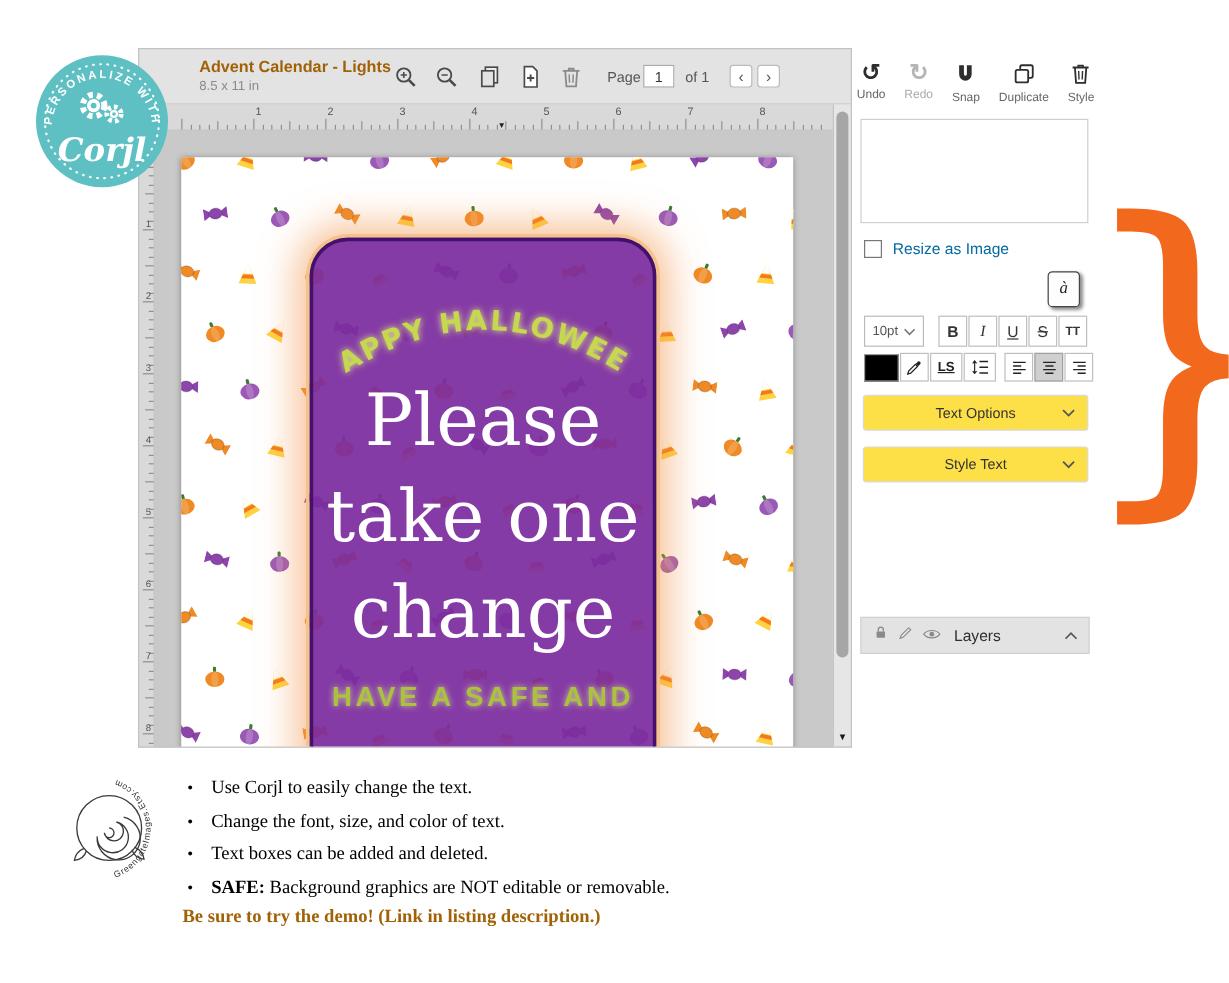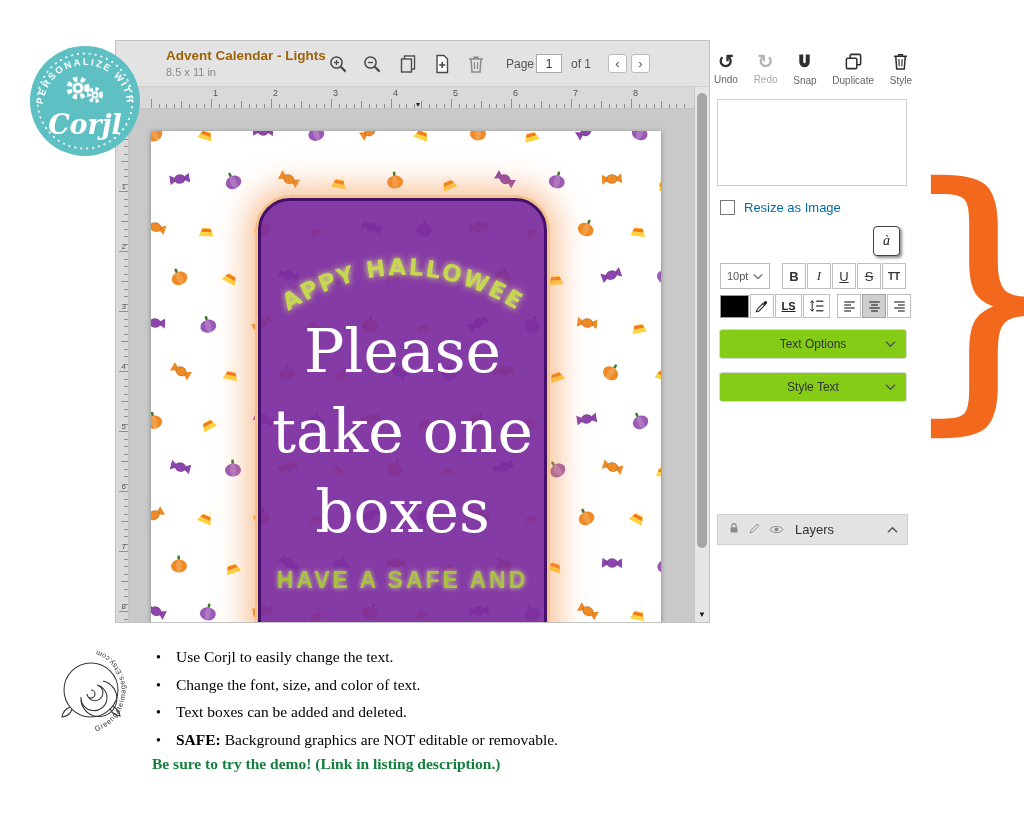--- a/index.html
+++ b/index.html
@@ -93,21 +93,21 @@
   #color-row { left:720px; top:294px; display:flex; gap:1px; align-items:center; }
   .swatch { width:29px; height:23px; background:#000; border:1px solid #999; cursor:pointer; }
   .icbox { width:24px; height:24px; background:#fff; border:1px solid #bfbfbf; display:flex;
            align-items:center; justify-content:center; cursor:pointer; }
   .icbox.wide { width:27px; }
   .icbox.active { background:#cfcfcf; border-color:#a0a0a0; }
   .ls-txt { font-size:11px; font-weight:bold; text-decoration:underline; color:#222; }
   .row-gap { width:5px; }
 
   .collapse-bar { left:719px; width:188px; height:30px; border:1px solid #d9d9d9; border-radius:3px;
-                  background:#84cc16; display:flex; align-items:center; justify-content:center;
+                  background:#fde047; display:flex; align-items:center; justify-content:center;
                   font-size:12px; color:#333; cursor:pointer; }
   #text-options { top:329px; }
   #style-text { top:372px; }
   .collapse-bar .chev { position:absolute; right:10px; }
 
   #layers-bar { left:717px; top:514px; width:191px; height:31px; background:#e3e3e3; border:1px solid #d0d0d0;
                 display:flex; align-items:center; padding:0 9px; gap:7px; cursor:pointer; }
   #layers-bar .lbl { font-size:13px; color:#2f2f2f; margin-left:4px; }
   #layers-bar .chev { margin-left:auto; }
 
@@ -115,21 +115,21 @@
            font-size:280px; line-height:250px; color:#f2691d; -webkit-text-stroke:5px #f2691d;
            transform:scaleX(0.95); pointer-events:none; }
 
   
   #flower-logo { left:42px; top:644px; width:94px; height:94px; }
   #notes-list { left:150px; top:648px; width:540px; list-style:none; font-family:"Liberation Serif", serif;
                 font-size:15.5px; color:#000; }
   #notes-list li { display:flex; align-items:baseline; margin-bottom:8.5px; line-height:18px; }
   #notes-list .dot { width:26px; font-size:14px; text-align:left; padding-left:6px; }
   #cta { left:152px; top:755px; font-family:"Liberation Serif", serif; font-size:15.5px; font-weight:bold;
-         color:#15803d; }
+         color:#a16207; }
 </style>
 </head>
 <body>
 
 <div id="stage">
 
   <div id="badge" class="abs">
     <svg width="114" height="114" viewBox="0 0 114 114">
       <circle cx="57" cy="57" r="55" fill="#5fc0c3"></circle>
       <circle cx="57" cy="57" r="47.5" fill="none" stroke="#ffffff" stroke-width="1.8" stroke-dasharray="0.6 5.4" stroke-linecap="round"></circle>
@@ -954,21 +954,21 @@
 
         <div id="frame">
           <svg class="arc-svg" width="244" height="72" viewBox="0 0 244 72">
             <path id="arcPath" d="M14,68 Q122,4 230,68" fill="none"></path>
             <text font-size="23" font-weight="bold" fill="#c6d84e" letter-spacing="2" font-family="DejaVu Sans, sans-serif">
               <textPath href="#arcPath" startOffset="50%" text-anchor="middle">HAPPY HALLOWEEN</textPath>
             </text>
           </svg>
           <div class="script-line">Please</div>
           <div class="script-line">take one</div>
-          <div class="script-line">boxes</div>
+          <div class="script-line">change</div>
           <div class="poster-bottom">HAVE A SAFE AND</div>
         </div>
       </div>
     </div>
 
     <div id="vscroll">
       <div class="vthumb"></div>
       <div class="vdown">▼</div>
     </div>
   </div>

